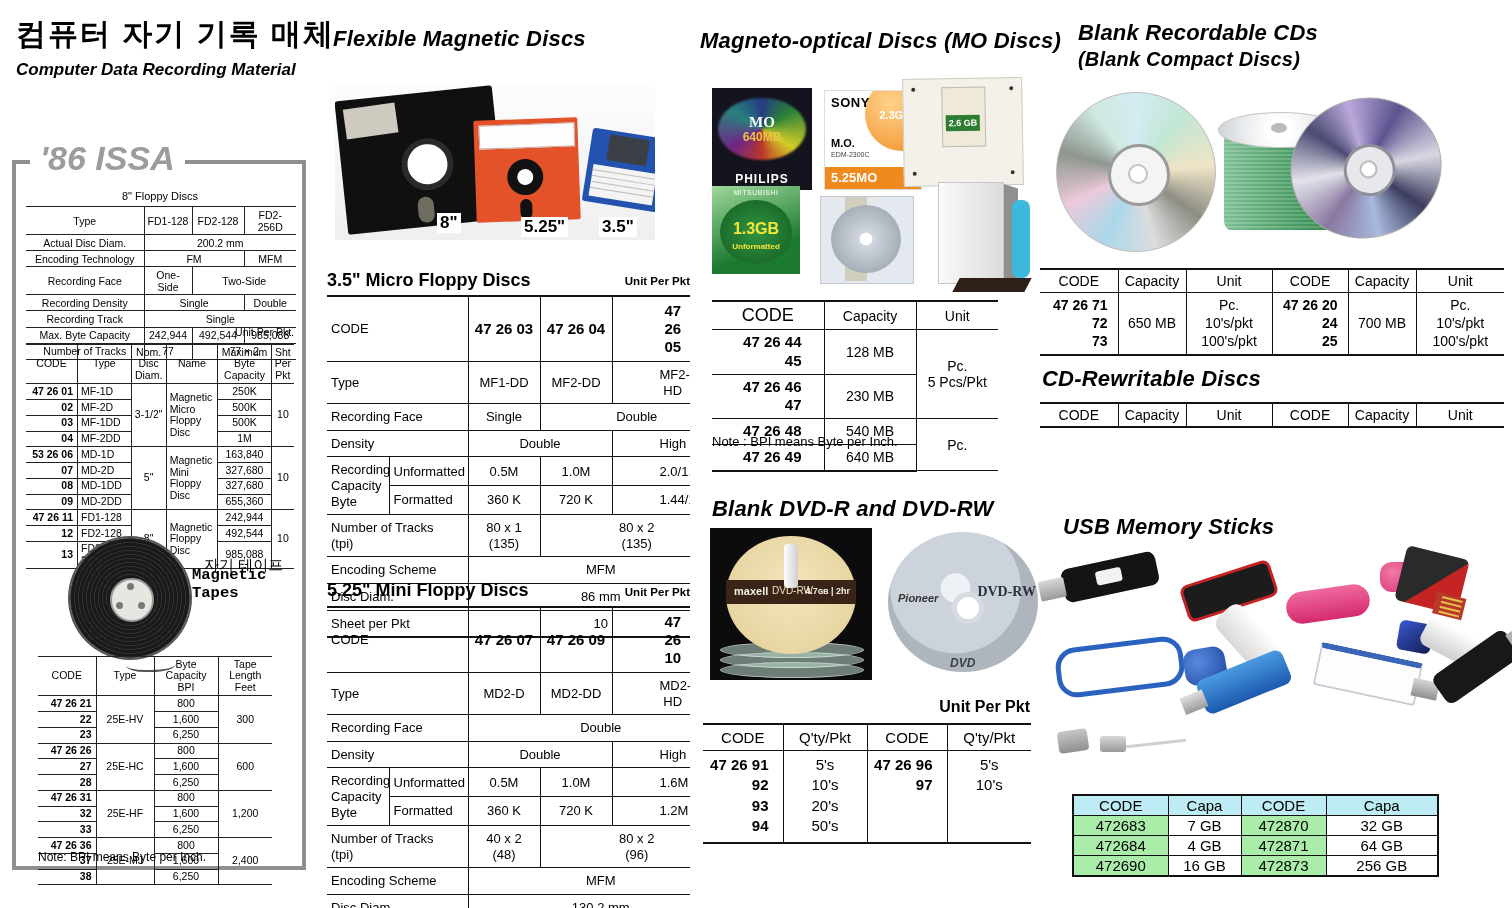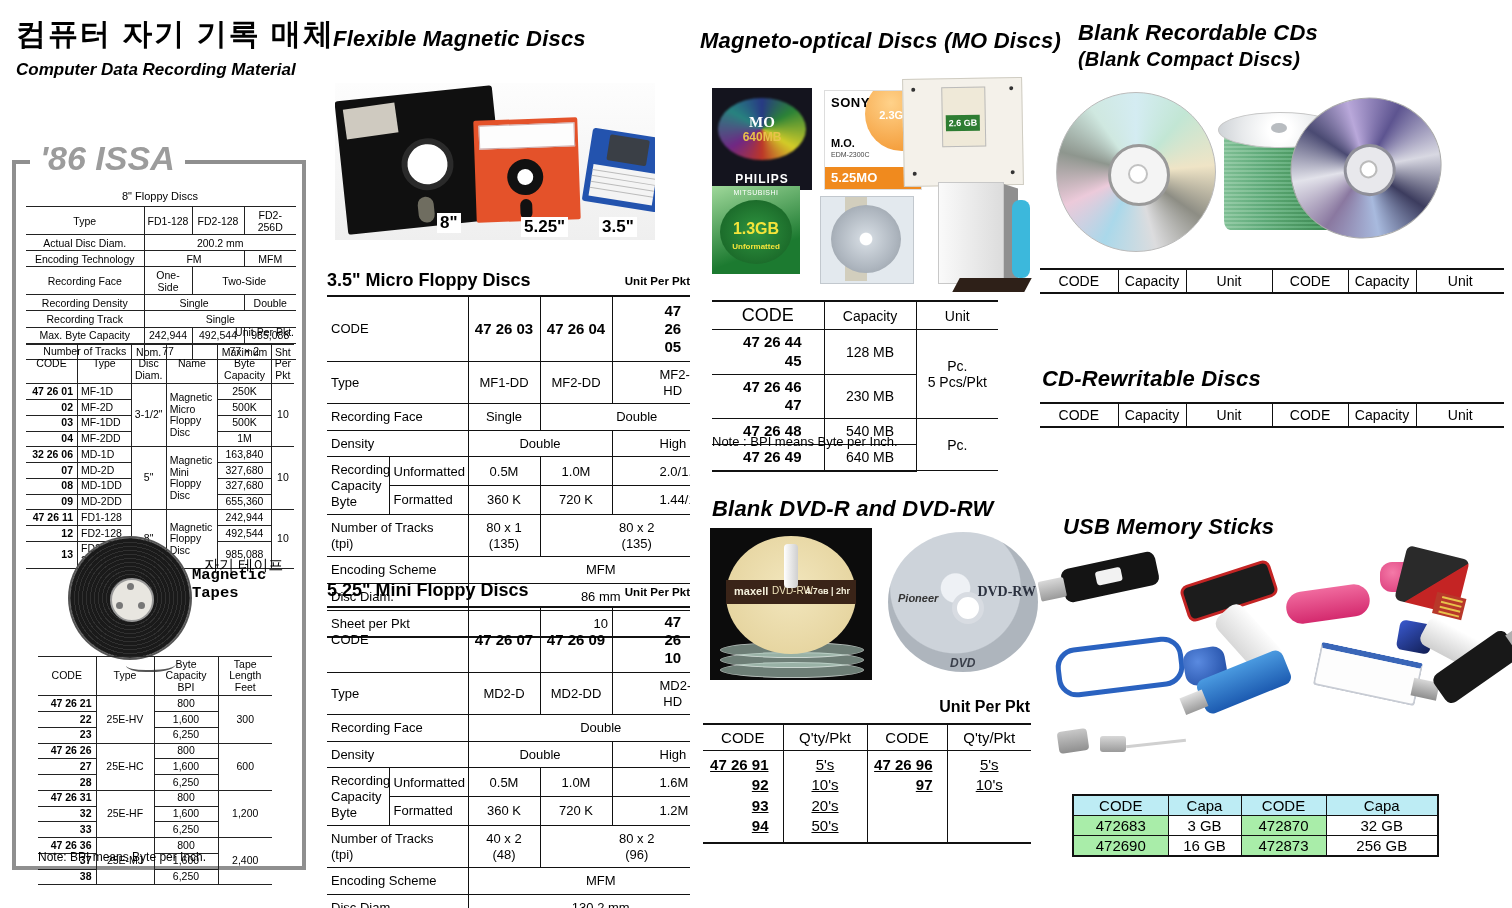--- a/index.html
+++ b/index.html
@@ -317,21 +317,21 @@
           <td class="code">03</td>
           <td class="typ">MF-1DD</td>
           <td>500K</td>
         </tr>
     <tr>
           <td class="code">04</td>
           <td class="typ">MF-2DD</td>
           <td>1M</td>
         </tr>
     <tr>
-      <td class="code">32 26 06</td>
+      <td class="code">53 26 06</td>
       <td class="typ">MD-1D</td>
       <td rowspan="4">5"</td>
       <td rowspan="4" class="pre typ">Magnetic
 Mini
 Floppy
 Disc</td>
       <td>163,840</td>
       <td rowspan="4">10</td>
     </tr>
     <tr>
@@ -742,21 +742,21 @@
       <col style="width:80px">
       <col style="width:84px">
     </colgroup>
   <tbody>
       <tr>
     <td>CODE</td>
     <td>Q'ty/Pkt</td>
     <td>CODE</td>
     <td>Q'ty/Pkt</td>
   </tr>
-  <tr style="height:92px;text-decoration:underline;">
+  <tr style="height:92px;">
     <td class="codecell pre">47 26 91
 92
 93
 94</td>
     <td class="qtycell pre">5's
 10's
 20's
 50's</td>
     <td class="codecell pre">47 26 96
 97</td>
@@ -796,20 +796,36 @@
     </colgroup>
   <tbody>
       <tr>
     <td>CODE</td>
     <td>Capacity</td>
     <td>Unit</td>
     <td>CODE</td>
     <td>Capacity</td>
     <td>Unit</td>
   </tr>
+  <tr>
+    <td class="codecell pre">47 26 71
+72
+73</td>
+    <td>650 MB</td>
+    <td class="unitcell pre">Pc.
+10's/pkt
+100's/pkt</td>
+    <td class="codecell pre">47 26 20
+24
+25</td>
+    <td>700 MB</td>
+    <td class="unitcell pre">Pc.
+10's/pkt
+100's/pkt</td>
+  </tr>
 </tbody>
   </table>
 
 <div class="abs h-main" style="left:1042px;top:366px;">CD-Rewritable Discs</div>
 
 <table class="t-cd abs" style="left:1040px;top:402px;width:458px;">
   <colgroup>
       <col style="width:78px">
       <col style="width:68px">
       <col style="width:86px">
@@ -878,23 +894,29 @@
     </colgroup>
   <tbody>
       <tr>
     <td class="hdr">CODE</td>
     <td class="hdr">Capa</td>
     <td class="hdr">CODE</td>
     <td class="hdr">Capa</td>
   </tr>
   <tr>
     <td class="grn">472683</td>
-    <td>3 GB</td>
+    <td>7 GB</td>
     <td class="grn">472870</td>
     <td>32 GB</td>
+  </tr>
+  <tr>
+    <td class="grn">472684</td>
+    <td>4 GB</td>
+    <td class="grn">472871</td>
+    <td>64 GB</td>
   </tr>
   <tr>
     <td class="grn">472690</td>
     <td>16 GB</td>
     <td class="grn">472873</td>
     <td>256 GB</td>
   </tr>
 </tbody>
   </table>
 

